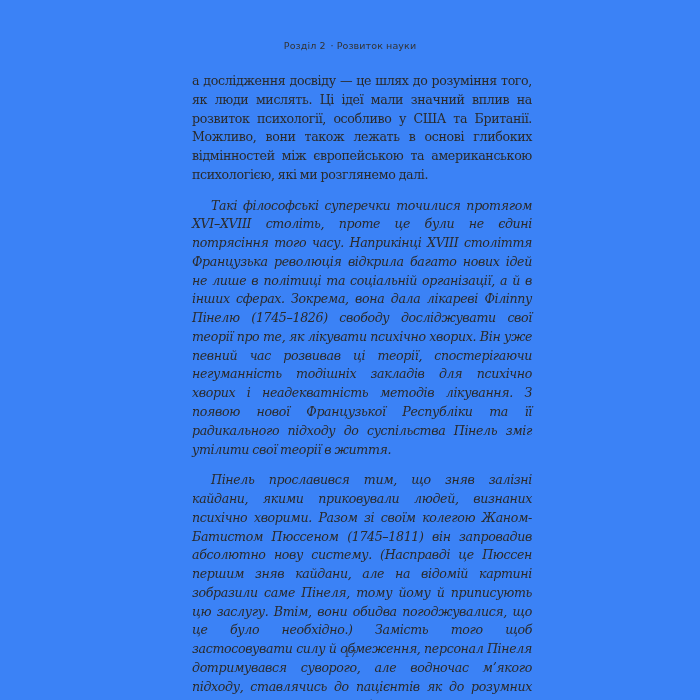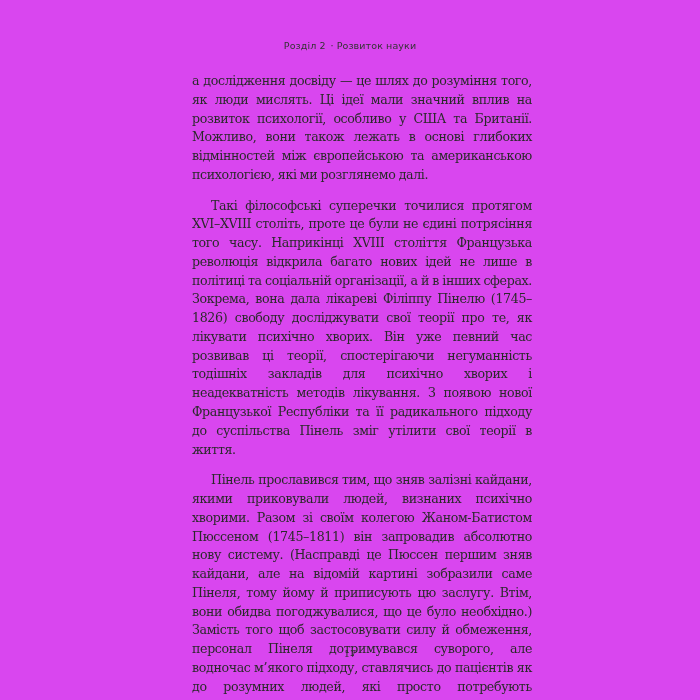--- a/index.html
+++ b/index.html
@@ -1,29 +1,29 @@
 <!DOCTYPE html>
 <html><head>
 <meta charset="utf-8">
 <style>
   html, body { margin: 0; padding: 0; background: #ffffff; }
   body { width: 700px; height: 700px; position: relative; overflow: hidden; }
-  .page { position: absolute; left: 0; top: 0; width: 700px; height: 700px; background: #d946ef; }
+  .page { position: absolute; left: 0; top: 0; width: 700px; height: 700px; background: #3b82f6; }
   .running-head {
     position: absolute; top: 40px; left: 0; width: 700px; text-align: center;
     font-family: "DejaVu Sans", sans-serif; font-size: 9.5px; color: #333; letter-spacing: 0.1px;
   }
   .running-head .sep { margin: 0 3px 0 5px; }
   .body-text {
     position: absolute; top: 60px; left: 180px; width: 364px;
     font-family: "DejaVu Serif", serif; font-size: 12.6px; line-height: 18.77px;
     color: #2a2a2a; text-align: justify; letter-spacing: -0.35px; word-spacing: -0.4px;
   }
   .body-text p { margin: 12px; }
-  .body-text p.indent { text-indent: 19px; }
+  .body-text p.indent { text-indent: 19px; font-style: italic; }
   .folio {
     position: absolute; top: 648px; left: 0; width: 700px; text-align: center;
     font-family: "DejaVu Serif", serif; font-size: 10px; color: #333;
   }
 </style>
 </head>
 <body>
 
 <div class="page">
   <div class="running-head">

